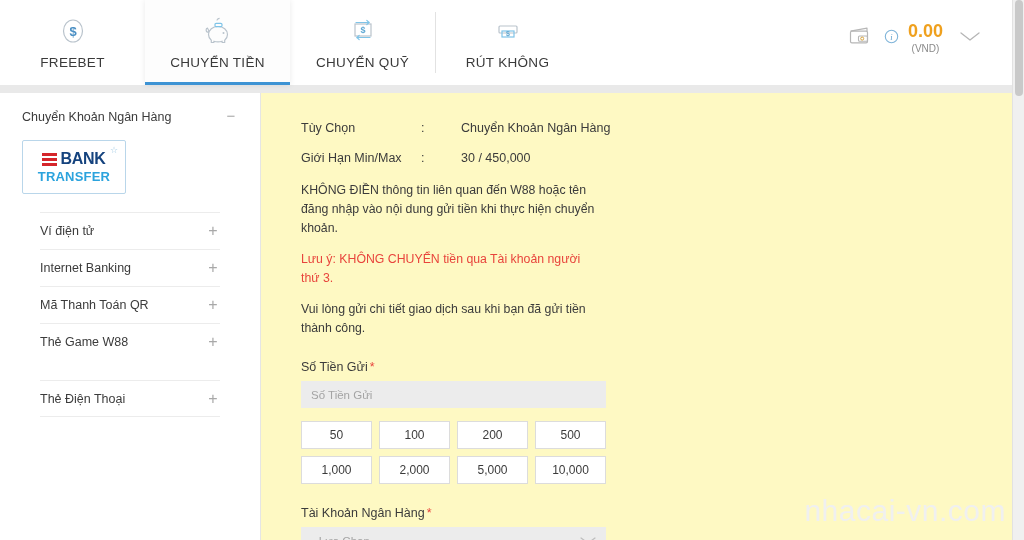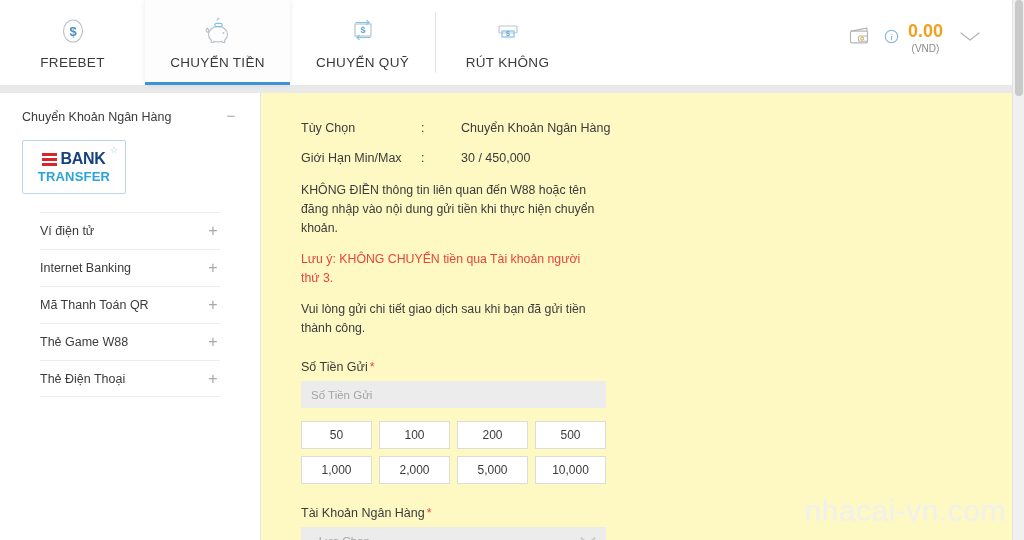--- a/index.html
+++ b/index.html
@@ -120,21 +120,21 @@
   .logo-star { position: absolute; top: 4px; right: 7px; font-size: 9px; color: #9fc9e3; }
 
   .side-item {
     display: flex; align-items: center; justify-content: space-between;
     height: 37px;
     border-top: 1px solid #ececec;
     cursor: pointer;
   }
   .side-item .sitext { font-size: 12.5px; color: #3b3b3b; }
   .side-list { padding: 0 40px; }
-  .side-list .side-item:last-child { border-bottom: 1px solid #ececec; }
+  .side-list .side-item:last-child { border-bottom: 1px solid #ececec; margin-top: 20px; }
 
   
   .main { position: absolute; left: 261px; top: 0; right: 12px; height: 389px; padding: 28px 0 0 40px; }
 
   .inforow { display: flex; align-items: center; font-size: 12.5px; color: #3b3b3b; margin-bottom: 16px; }
   .inforow .lab { width: 120px; }
   .inforow .colon { width: 40px; }
   .inforow .val { }
 
   .note { font-size: 12.3px; color: #3b3b3b; line-height: 1.55; width: 300px; margin-top: 14px; }

